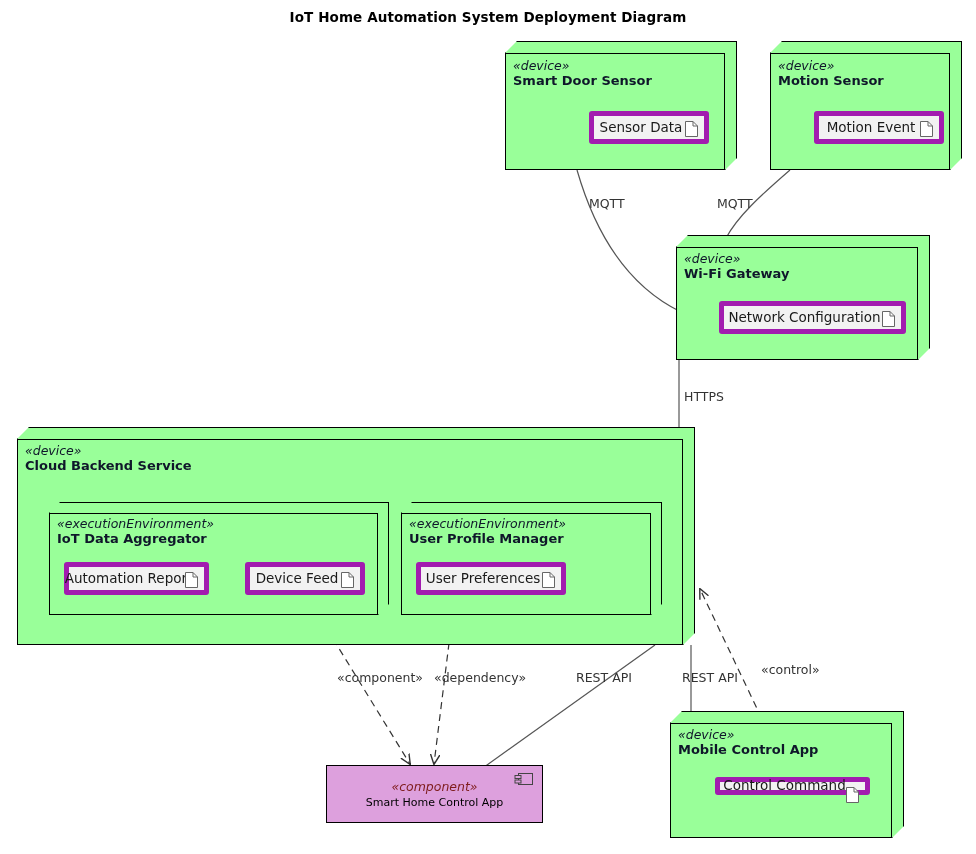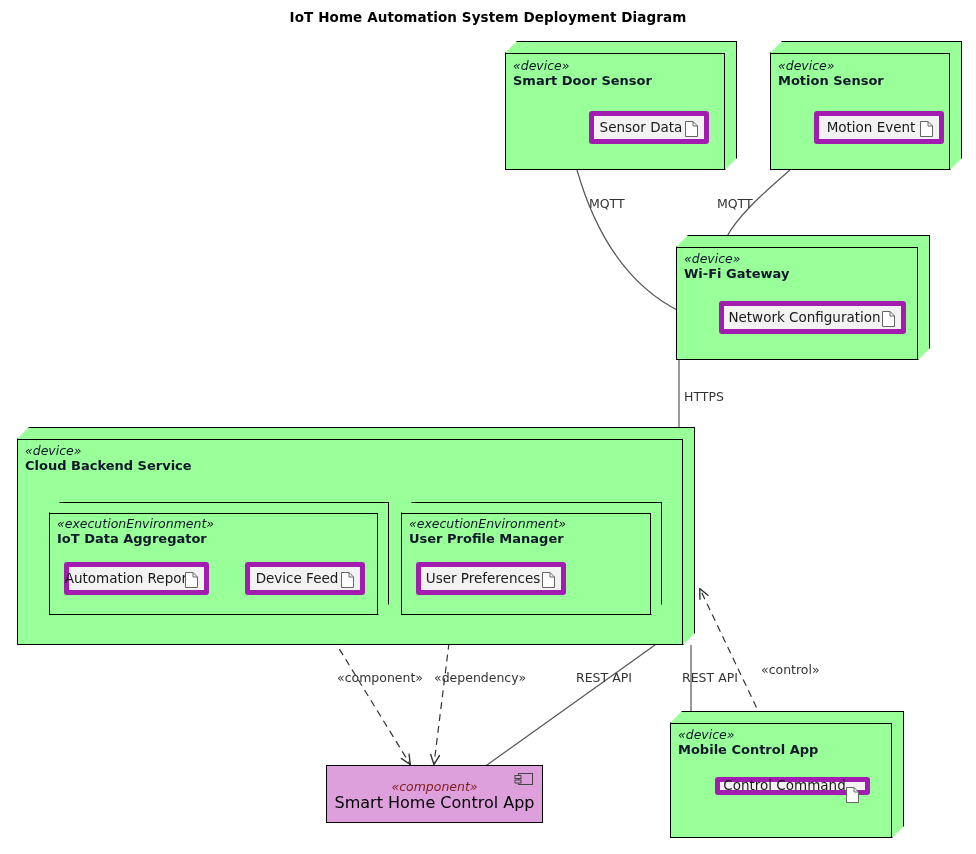--- a/index.html
+++ b/index.html
@@ -114,21 +114,21 @@
     text-align: center;
     font-style: italic;
     font-size: 12.5px;
     line-height: 15px;
     color: #7f1d1d;
   }
   .component-node .comp-name {
     position: absolute;
     left: 0; width: 100%;
     text-align: center;
-    font-size: 16px;
+    font-size: 11px;
     line-height: 17px;
     color: #000;
   }
   .component-icon {
     position: absolute;
     right: 8px;
     top: 6px;
     width: 20px;
     height: 14px;
   }

